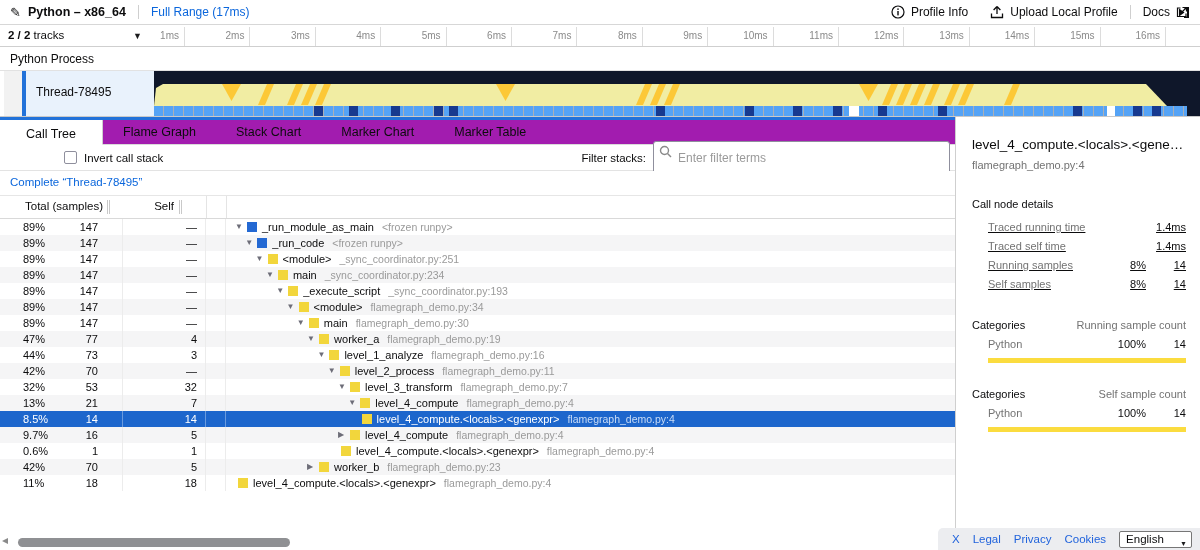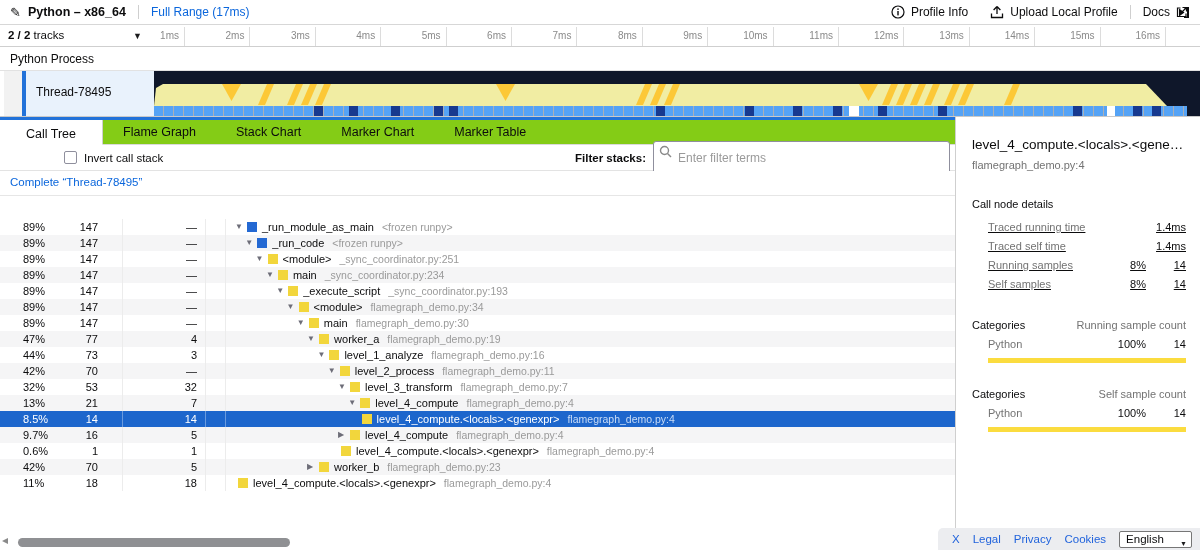--- a/index.html
+++ b/index.html
@@ -41,35 +41,35 @@
   .navy-seg { position:absolute; top:0; bottom:0; width:9px; background:#17398f; }
   .bar-gap { position:absolute; top:0; bottom:0; background:#fff; }
 
   
   .hline { position:absolute; top:116px; left:0; right:0; height:1px; background:#c9c9c9; }
   .blue-line-full { position:absolute; top:117px; left:0; width:955px; height:3px; background:#2272d9; }
   .blue-line-right { position:absolute; top:117px; left:955px; right:0; height:3px; background:#ececec; }
   .blue-tab-chunk { position:absolute; top:117px; left:0; width:137px; height:7px; background:#2272d9; }
 
   
-  .tabbar { position:absolute; top:120px; left:0; width:955px; height:25px; background:#84cc16; border-bottom:1px solid #dadada; display:flex; align-items:stretch; }
+  .tabbar { position:absolute; top:120px; left:0; width:955px; height:25px; background:#a21caf; border-bottom:1px solid #dadada; display:flex; align-items:stretch; }
   .tab { display:flex; align-items:center; padding:0 20px; font-size:12.5px; color:#0c0c0d; cursor:pointer; }
   .tab.active { padding:0 26px; background:#fff; border-right:1px solid #cfcfcf; margin-bottom:-1px; border-bottom:1px solid #fff; padding-top:3px; }
   .panel-toggle { position:absolute; right:8px; top:5px; cursor:pointer; }
 
   
   .filterbar { position:absolute; top:145px; left:0; width:955px; height:26px; background:#fff; border-bottom:1px solid #e3e3e3; display:flex; align-items:center; padding:0 5px 0 10px; }
   .radio-item { display:flex; align-items:center; margin-right:14px; cursor:pointer; font-size:11.5px; }
   .radio { width:13px; height:13px; border-radius:50%; border:1px solid #8f8f9d; margin-right:6px; position:relative; background:#fff; }
   .radio.checked { border:2px solid #1670cc; }
   .radio.checked::after { content:""; position:absolute; left:2px; top:2px; width:5px; height:5px; border-radius:50%; background:#1670cc; }
   .chk-item { display:flex; align-items:center; margin-left:54px; cursor:pointer; font-size:11.5px; }
   .checkbox { width:13px; height:13px; border:1px solid #8f8f9d; border-radius:2px; background:#fff; margin-right:7px; }
   .filter-group { margin-left:auto; display:flex; align-items:center; }
-  .filter-label { margin-right:7px; font-size:11.5px;font-weight:bold; }
+  .filter-label { margin-right:7px; font-size:11.5px; }
   .filter-input-wrap { position:relative; width:297px; height:33px; }
   .filter-input-wrap svg { position:absolute; left:6px; top:4px; }
   .filter-input { width:100%; height:100%; border:1px solid #8f8f9d; border-radius:3px; padding:0 6px 0 24px; font-size:12px; font-family:"Liberation Sans",sans-serif; color:#0c0c0d; outline:none; }
   .filter-input::placeholder { color:#9a9a9a; }
 
   
   .bc-row { position:absolute; top:171px; left:0; width:955px; height:25px; background:#fff; border-bottom:1px solid #e6e6e6; }
   .bc-link { position:absolute; left:10px; top:5px; font-size:11.5px; color:#0a66dc; cursor:pointer; }
   .thead { position:absolute; top:196px; left:0; width:955px; height:23px; background:#fff; border-bottom:1px solid #d9d9d9; font-size:11.5px; }
   .thead .h1 { position:absolute; left:0; top:4px; width:103px; text-align:right; }
@@ -299,20 +299,28 @@
           </svg>
         <input class="filter-input" placeholder="Enter filter terms" style="">
       </span>
     </span>
   </div>
 
   <div class="bc-row">
     <a class="bc-link">Complete “Thread-78495”</a>
   </div>
 
+  <div class="thead">
+    <span class="h1">Total (samples)</span>
+    <span class="h2">Self</span>
+    <span class="dblline" style="left:107px"></span>
+    <span class="dblline" style="left:179px"></span>
+    <span class="sline" style="left:206px"></span>
+    <span class="sline" style="left:226px"></span>
+  </div>
 
   <div class="rows" id="rows">
       <div class="trow">
         <div class="c c1">
           <span class="pct">89%</span>
           <span class="cnt">147</span>
         </div>
         <div class="c c2">—</div>
         <div class="c c3"></div>
         <div class="c4" style="padding-left: 9px;">

